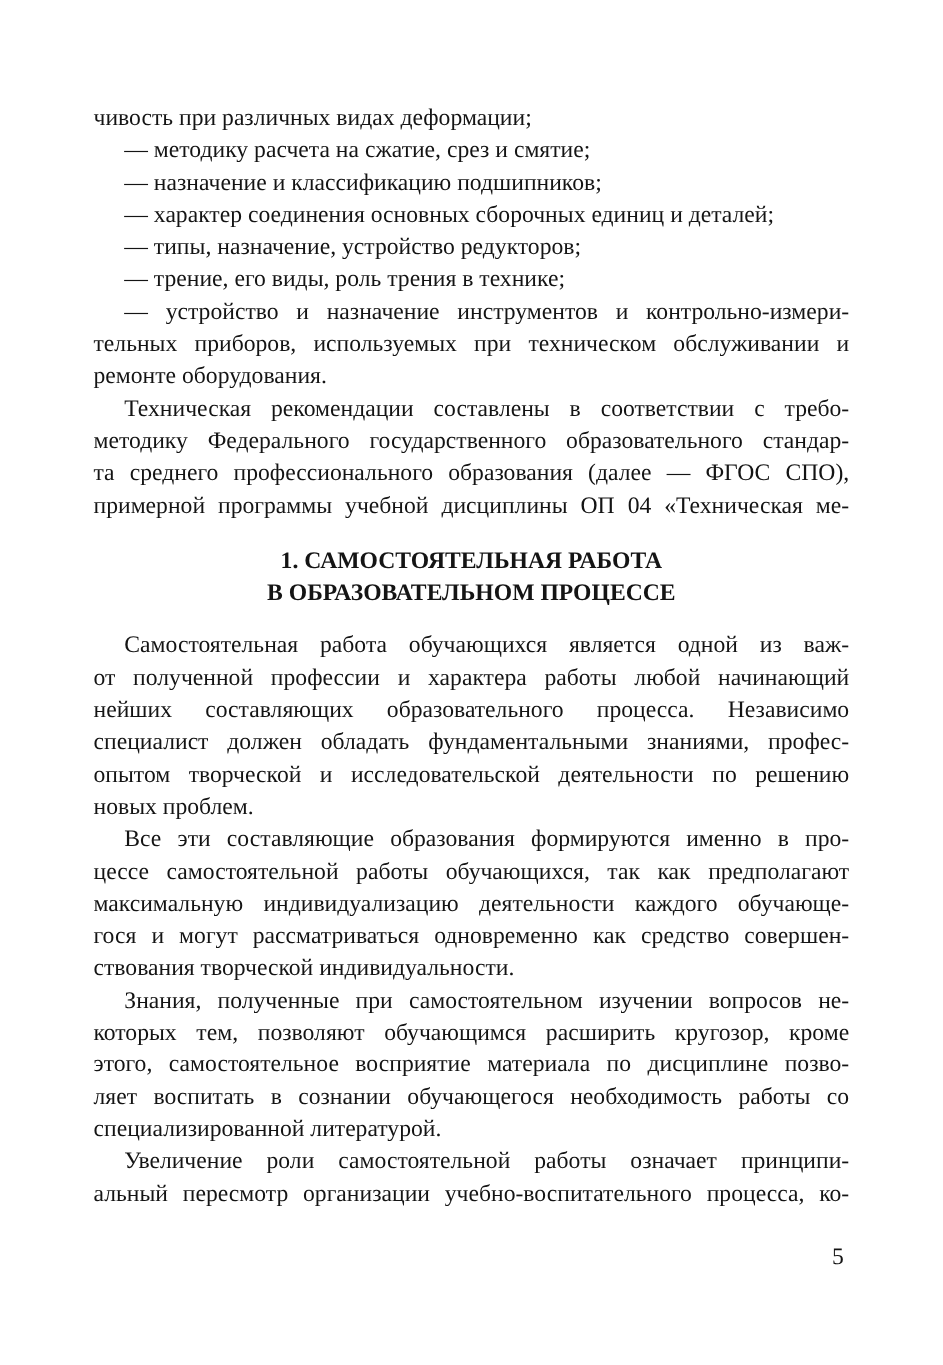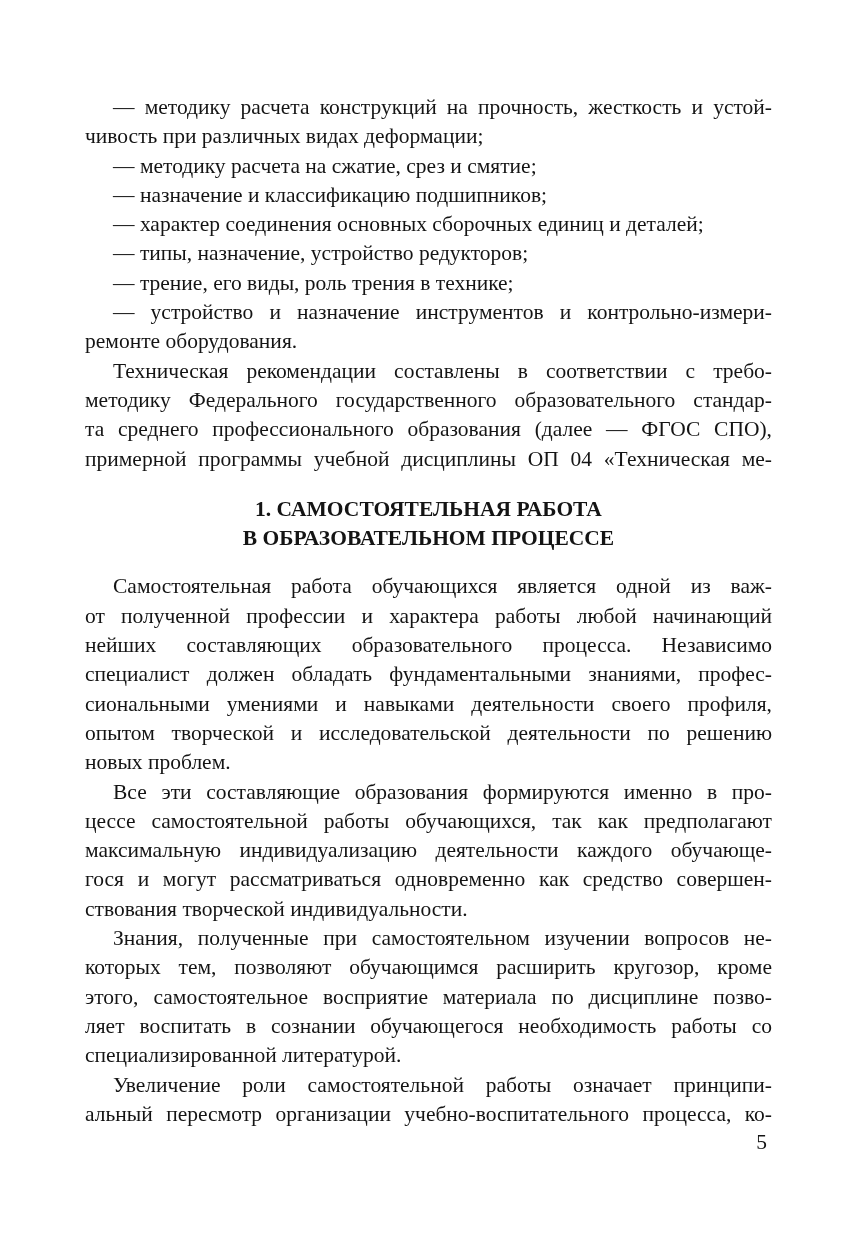--- a/index.html
+++ b/index.html
@@ -41,58 +41,57 @@
     font-size: 21.5px;
     color: #141414;
   }
 </style>
 </head>
 <body>
 
 <div class="page">
   <main>
       <div class="block para">
-        <div class="line fill first">— методику расчета конструкций на прочность, жесткость и устой-</div>
         <div class="line">чивость при различных видах деформации;</div>
       </div>
       <div class="block para">
         <div class="line first">— методику расчета на сжатие, срез и смятие;</div>
       </div>
       <div class="block para">
         <div class="line first">— назначение и классификацию подшипников;</div>
       </div>
       <div class="block para">
         <div class="line first">— характер соединения основных сборочных единиц и деталей;</div>
       </div>
       <div class="block para">
         <div class="line first">— типы, назначение, устройство редукторов;</div>
       </div>
       <div class="block para">
         <div class="line first">— трение, его виды, роль трения в технике;</div>
       </div>
       <div class="block para">
         <div class="line fill first">— устройство и назначение инструментов и контрольно-измери-</div>
+        <div class="line fill">тельных приборов, используемых при техническом обслуживании и</div>
         <div class="line">ремонте оборудования.</div>
       </div>
       <div class="block para">
         <div class="line fill first">Техническая рекомендации составлены в соответствии с требо-</div>
         <div class="line fill">методику Федерального государственного образовательного стандар-</div>
         <div class="line fill">та  среднего профессионального образования (далее — ФГОС СПО),</div>
         <div class="line fill">примерной программы учебной дисциплины ОП 04 «Техническая ме-</div>
       </div>
       <div class="block heading">
         <div class="line">1. САМОСТОЯТЕЛЬНАЯ РАБОТА</div>
         <div class="line">В ОБРАЗОВАТЕЛЬНОМ ПРОЦЕССЕ</div>
       </div>
       <div class="block para">
         <div class="line fill first">Самостоятельная работа обучающихся является одной из важ-</div>
         <div class="line fill">от полученной профессии и характера работы любой начинающий</div>
         <div class="line fill">нейших составляющих образовательного процесса. Независимо</div>
         <div class="line fill">специалист должен обладать фундаментальными знаниями, профес-</div>
-        <div class="line fill">сиональными умениями и навыками деятельности своего профиля,</div>
         <div class="line fill">опытом творческой и исследовательской деятельности по решению</div>
         <div class="line">новых проблем.</div>
       </div>
       <div class="block para">
         <div class="line fill first">Все эти составляющие образования формируются именно в про-</div>
         <div class="line fill">цессе самостоятельной работы обучающихся, так как предполагают</div>
         <div class="line fill">максимальную индивидуализацию деятельности каждого обучающе-</div>
         <div class="line fill">гося и могут рассматриваться одновременно как средство совершен-</div>
         <div class="line">ствования творческой индивидуальности.</div>
       </div>

